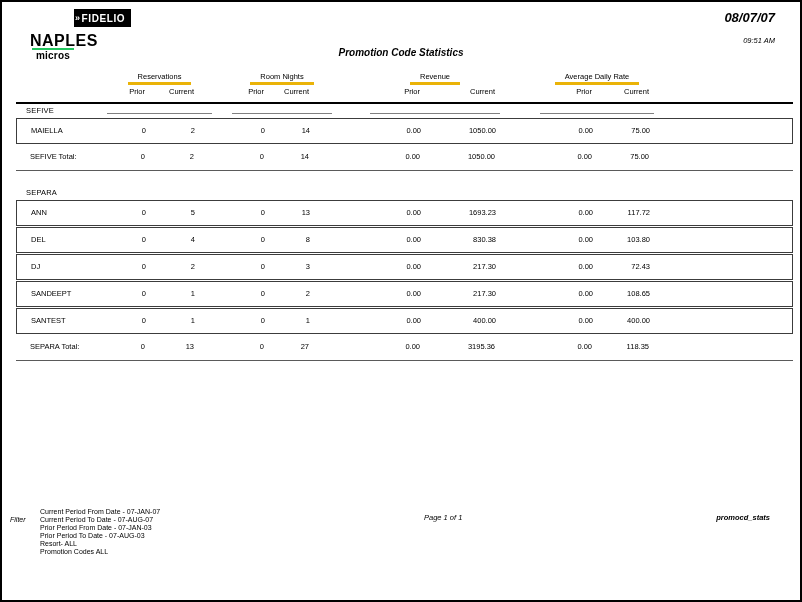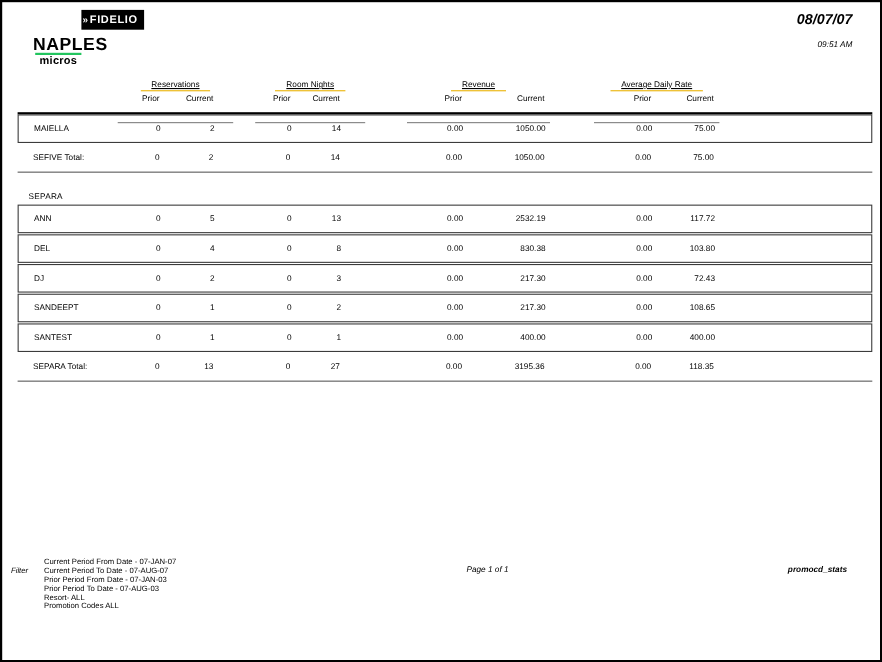--- a/index.html
+++ b/index.html
@@ -23,21 +23,21 @@
   .report-time{position:absolute; right:25px; top:34px; font-size:7.5px; font-style:italic;}
   .resort-name{position:absolute; left:28px; top:30px; font-size:16px; font-weight:bold; letter-spacing:0.5px;}
   .report-title{position:absolute; left:0; right:0; top:45px; text-align:center;
     font-size:10px; font-weight:bold; font-style:italic;}
   
   .col-headers{position:absolute; left:0; right:0; top:70px; height:28px; font-size:7.5px;}
   .hgroup{position:absolute; top:0;}
   .g0{left:105px; width:105px;} .g1{left:230px; width:100px;}
   .g2{left:368px; width:130px;} .g3{left:538px; width:114px;}
   .grp-label-row{text-align:center;}
-  .grp-label{display:inline-block; border-bottom:1px solid #eab308; padding:0 10px 1px;text-decoration:underline;}
+  .grp-label{display:inline-block; border-bottom:3px solid #eab308; padding:0 10px 1px;}
   .pc{display:grid; border-bottom:1px solid #808080; padding-bottom:17px; margin-top:2px;}
   .g0 .pc{grid-template-columns:43px 49px 1fr;}
   .g1 .pc{grid-template-columns:37px 45px 1fr;}
   .g2 .pc{grid-template-columns:55px 75px;}
   .g3 .pc{grid-template-columns:57px 57px;}
   .pc span{text-align:right; padding-right:5px;}
   .thick-rule{position:absolute; left:14px; right:7px; top:100px; height:2px; background:#000;}
   
   .sections{position:absolute; left:14px; right:7px; top:102px;}
   .section + .section{margin-top:17px;}
@@ -66,20 +66,21 @@
   <div class="logo">
     <span class="logo-micros">micros</span>
     <span class="logo-fidelio">
         <span class="chev">»</span>
         <span>FIDELIO</span>
       </span>
   </div>
   <div class="report-date">08/07/07</div>
   <div class="resort-name">NAPLES</div>
   <div class="report-time">09:51 AM</div>
+  <div class="report-title">Promotion Code Statistics</div>
 
   <div class="col-headers">
     <div class="hgroup g0">
       <div class="grp-label-row"><span class="grp-label">Reservations</span></div>
       <div class="pc">
         <span>Prior</span>
         <span>Current</span>
       </div>
     </div>
     <div class="hgroup g1">
@@ -101,20 +102,21 @@
       <div class="pc">
         <span>Prior</span>
         <span>Current</span>
       </div>
     </div>
   </div>
   <div class="thick-rule"></div>
 
   <div class="sections">
       <div class="section">
+        <div class="group-name">SEFIVE</div>
         <div class="data-row boxed">
           <div class="name-cell">MAIELLA</div>
           <div class="num-cell">0</div>
           <div class="num-cell">2</div>
           <div class="num-cell">0</div>
           <div class="num-cell">14</div>
           <div class="num-cell">0.00</div>
           <div class="num-cell">1050.00</div>
           <div class="num-cell">0.00</div>
           <div class="num-cell">75.00</div>
@@ -136,21 +138,21 @@
       </div>
       <div class="section">
         <div class="group-name">SEPARA</div>
         <div class="data-row boxed">
           <div class="name-cell">ANN</div>
           <div class="num-cell">0</div>
           <div class="num-cell">5</div>
           <div class="num-cell">0</div>
           <div class="num-cell">13</div>
           <div class="num-cell">0.00</div>
-          <div class="num-cell">2532.19</div>
+          <div class="num-cell">1693.23</div>
           <div class="num-cell">0.00</div>
           <div class="num-cell">117.72</div>
           <div class="num-cell"></div>
         </div>
         <div class="data-row boxed">
           <div class="name-cell">DEL</div>
           <div class="num-cell">0</div>
           <div class="num-cell">4</div>
           <div class="num-cell">0</div>
           <div class="num-cell">8</div>

